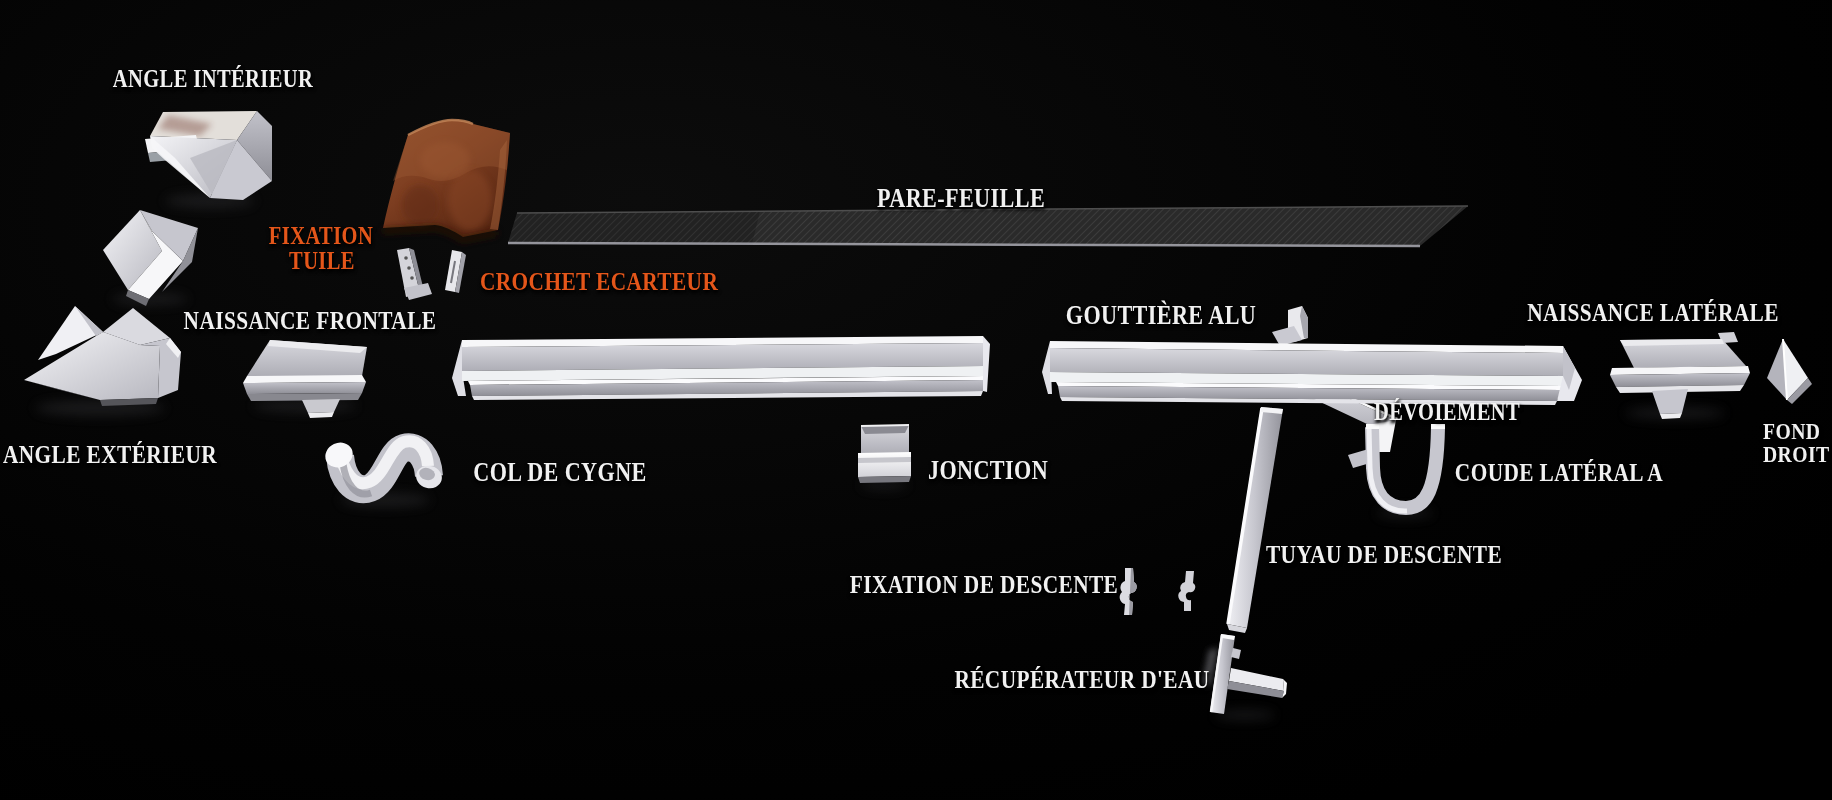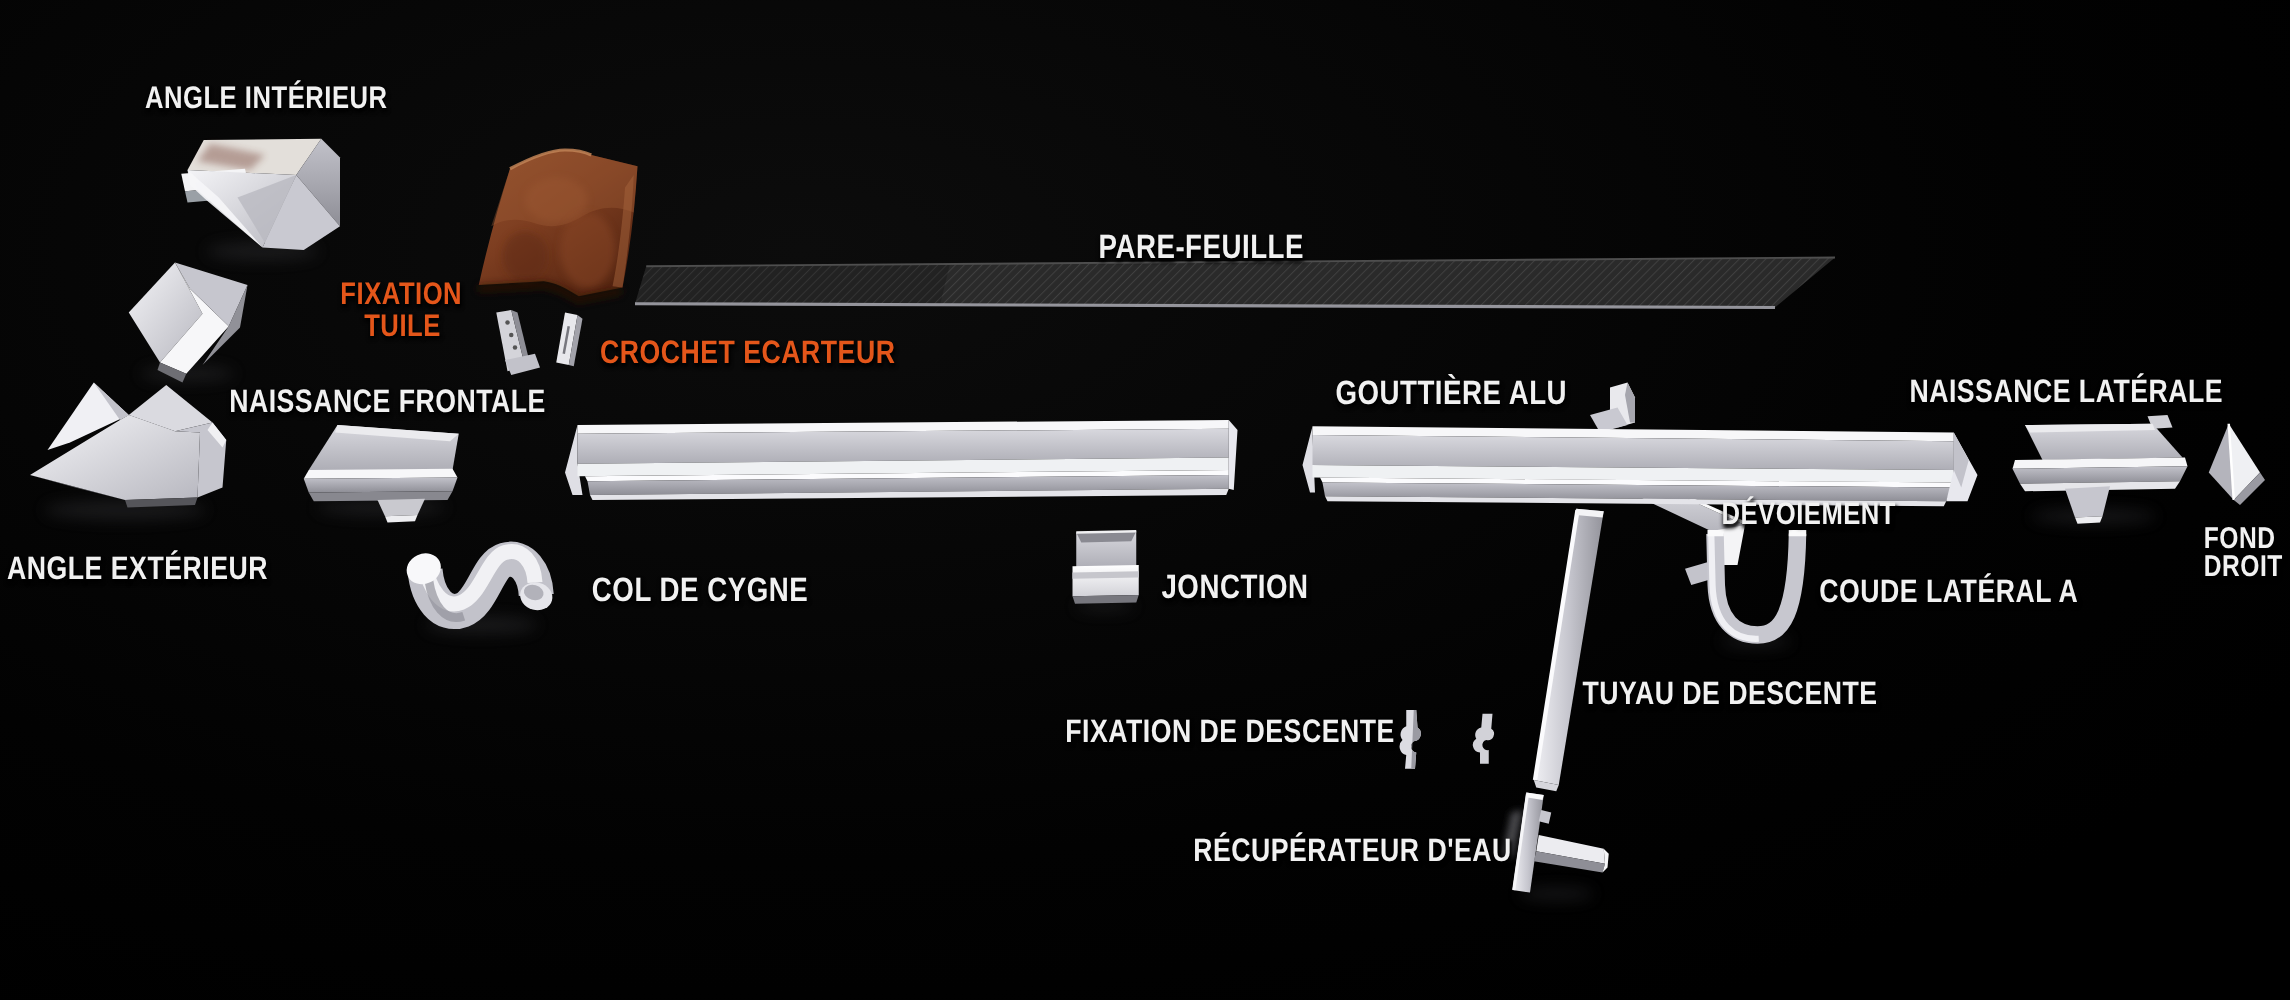--- a/index.html
+++ b/index.html
@@ -1,18 +1,18 @@
 <!DOCTYPE html>
 <html style="--label-white: #f1f1f1; --label-orange: #e4561a;"><head>
 <meta charset="utf-8">
 <style>
   html,body{margin:0;padding:0;background:#000;}
   #stage{position:relative;width:1832px;height:800px;overflow:hidden;
          background:radial-gradient(ellipse 1400px 700px at 35% 25%, #0c0c0c 0%, #020202 70%, #000 100%);
-         font-family:Liberation Sans, sans-serif;}
+         font-family:Liberation Serif, serif;}
   #parts{position:absolute;left:0;top:0;}
   .lbl{position:absolute;font-weight:700;color:var(--label-white,#f1f1f1);
        white-space:nowrap;letter-spacing:0.5px;
        text-shadow:0 3px 4px rgba(0,0,0,.95), 2px 2px 3px rgba(0,0,0,.8);}
   .lbl.center{transform:translate(-50%,-50%) scaleX(0.82);}
   .lbl.left{transform:translateY(-50%) scaleX(0.82);transform-origin:left center;}
   .lbl.orange{color:var(--label-orange,#e4561a);}
 </style>
 </head>
 <body>

